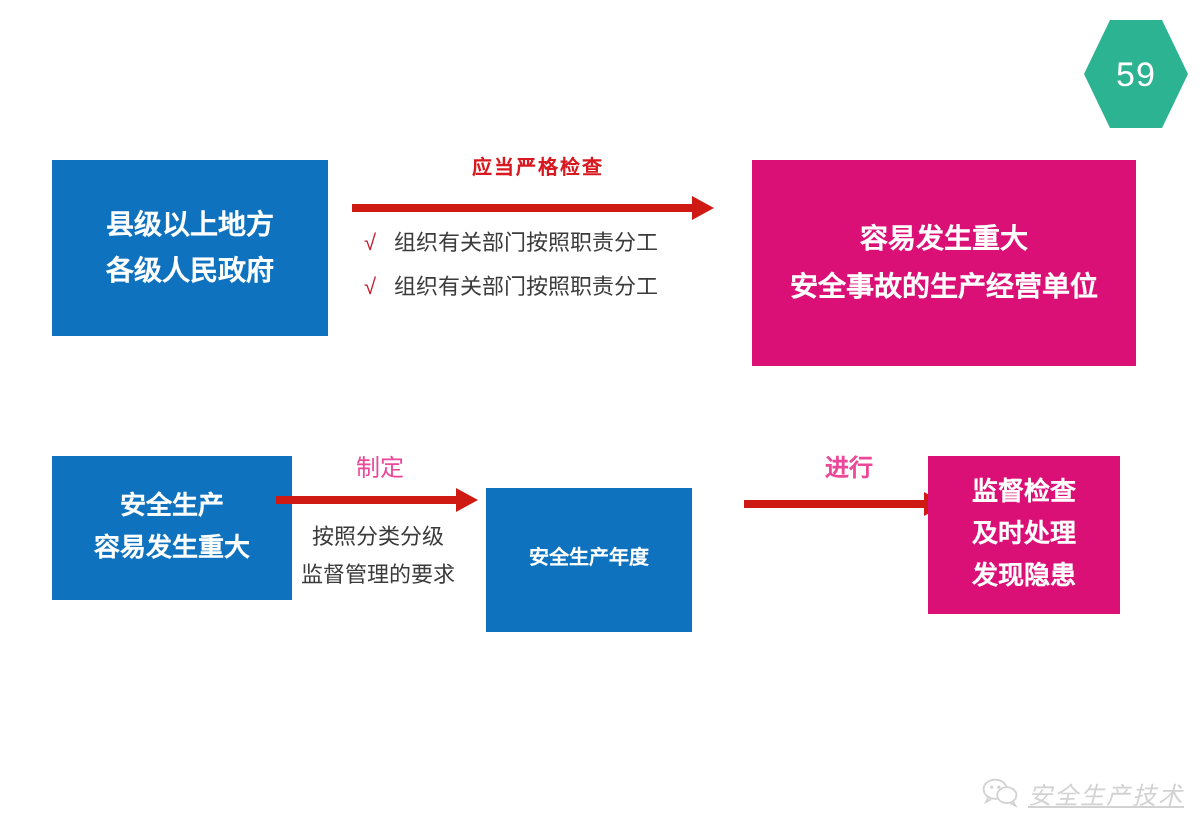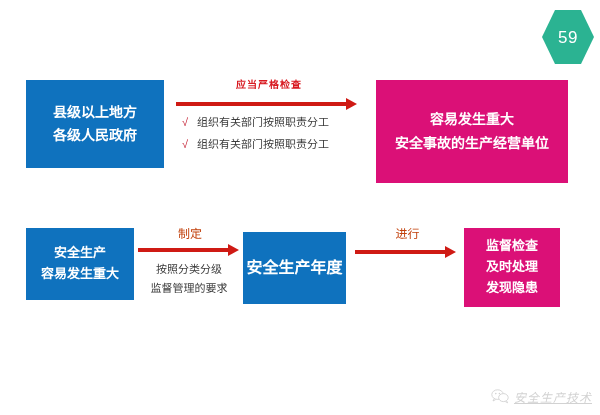--- a/index.html
+++ b/index.html
@@ -116,61 +116,61 @@
   }
   .bullet-row .check {
     color: #c42033;
     font-size: 11px;
     margin-right: 9px;
     flex: none;
   }
 
   
   #box-dept {
-    left: 26px; top: 228px; width: 108px; height: 72px;
+    left: 26px; top: 228px; width: 120px; height: 72px;
     font-size: 13px; line-height: 1.6;
   }
   #box-plan {
-    left: 243px; top: 232px; width: 103px; height: 72px;
-    font-size: 16px; line-height: 1.6;
+    left: 243px; top: 244px; width: 103px; height: 72px;
+    font-size: 10px; line-height: 1.6;
   }
   #box-result {
     left: 464px; top: 228px; width: 96px; height: 79px;
     font-size: 13px; line-height: 1.6;
   }
 
   
   #arrow-group-mid {
     position: absolute;
     left: 138px; top: 228px; width: 104px; height: 80px;
   }
   .arrow-caption-dark {
     position: absolute;
     left: 0; right: 0; top: 0;
     text-align: center;
-    color: #c2410c;
+    color: #ec4899;
     font-size: 12px;
     line-height: 1;
   }
   #arrow-group-mid .arrow-line { left: 0; top: 20px; width: 92px; }
   #arrow-group-mid .arrow-head { left: 90px; top: 16px; }
   .sub-caption {
     position: absolute;
     left: 0; right: 2px; top: 32px;
     text-align: center;
     color: #3b3b3b;
     font-size: 11px;
     line-height: 1.75;
     white-space: nowrap;
   }
 
   
   #arrow-group-end {
     position: absolute;
-    left: 355px; top: 228px; width: 105px; height: 50px;
+    left: 372px; top: 228px; width: 105px; height: 50px; font-weight: bold;
   }
   #arrow-group-end .arrow-line { left: 0; top: 22px; width: 92px; }
   #arrow-group-end .arrow-head { left: 90px; top: 18px; }
 
   
   #watermark {
     position: absolute;
     right: 8px; bottom: 10px;
     display: flex;
     align-items: center;

